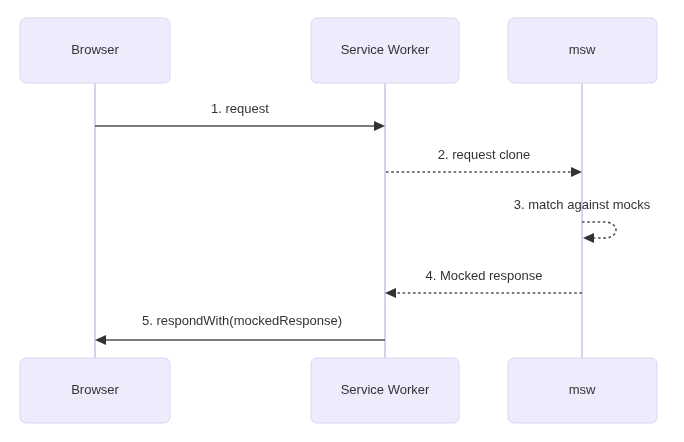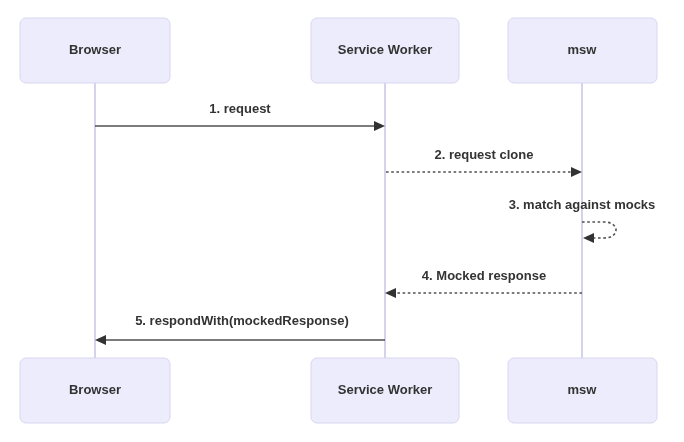--- a/index.html
+++ b/index.html
@@ -12,21 +12,20 @@
     width: 684px;
     height: 442px;
     font-family: "Liberation Sans", "DejaVu Sans", sans-serif;
     overflow: hidden;
     position: relative;
   }
   #diagram-root {
     position: relative;
     width: 684px;
     height: 442px;
-    font-weight: bold;
   }
   svg#sequence-svg {
     position: absolute;
     top: 0;
     left: 0;
     width: 684px;
     height: 442px;
     display: block;
   }
   .participant-box {

